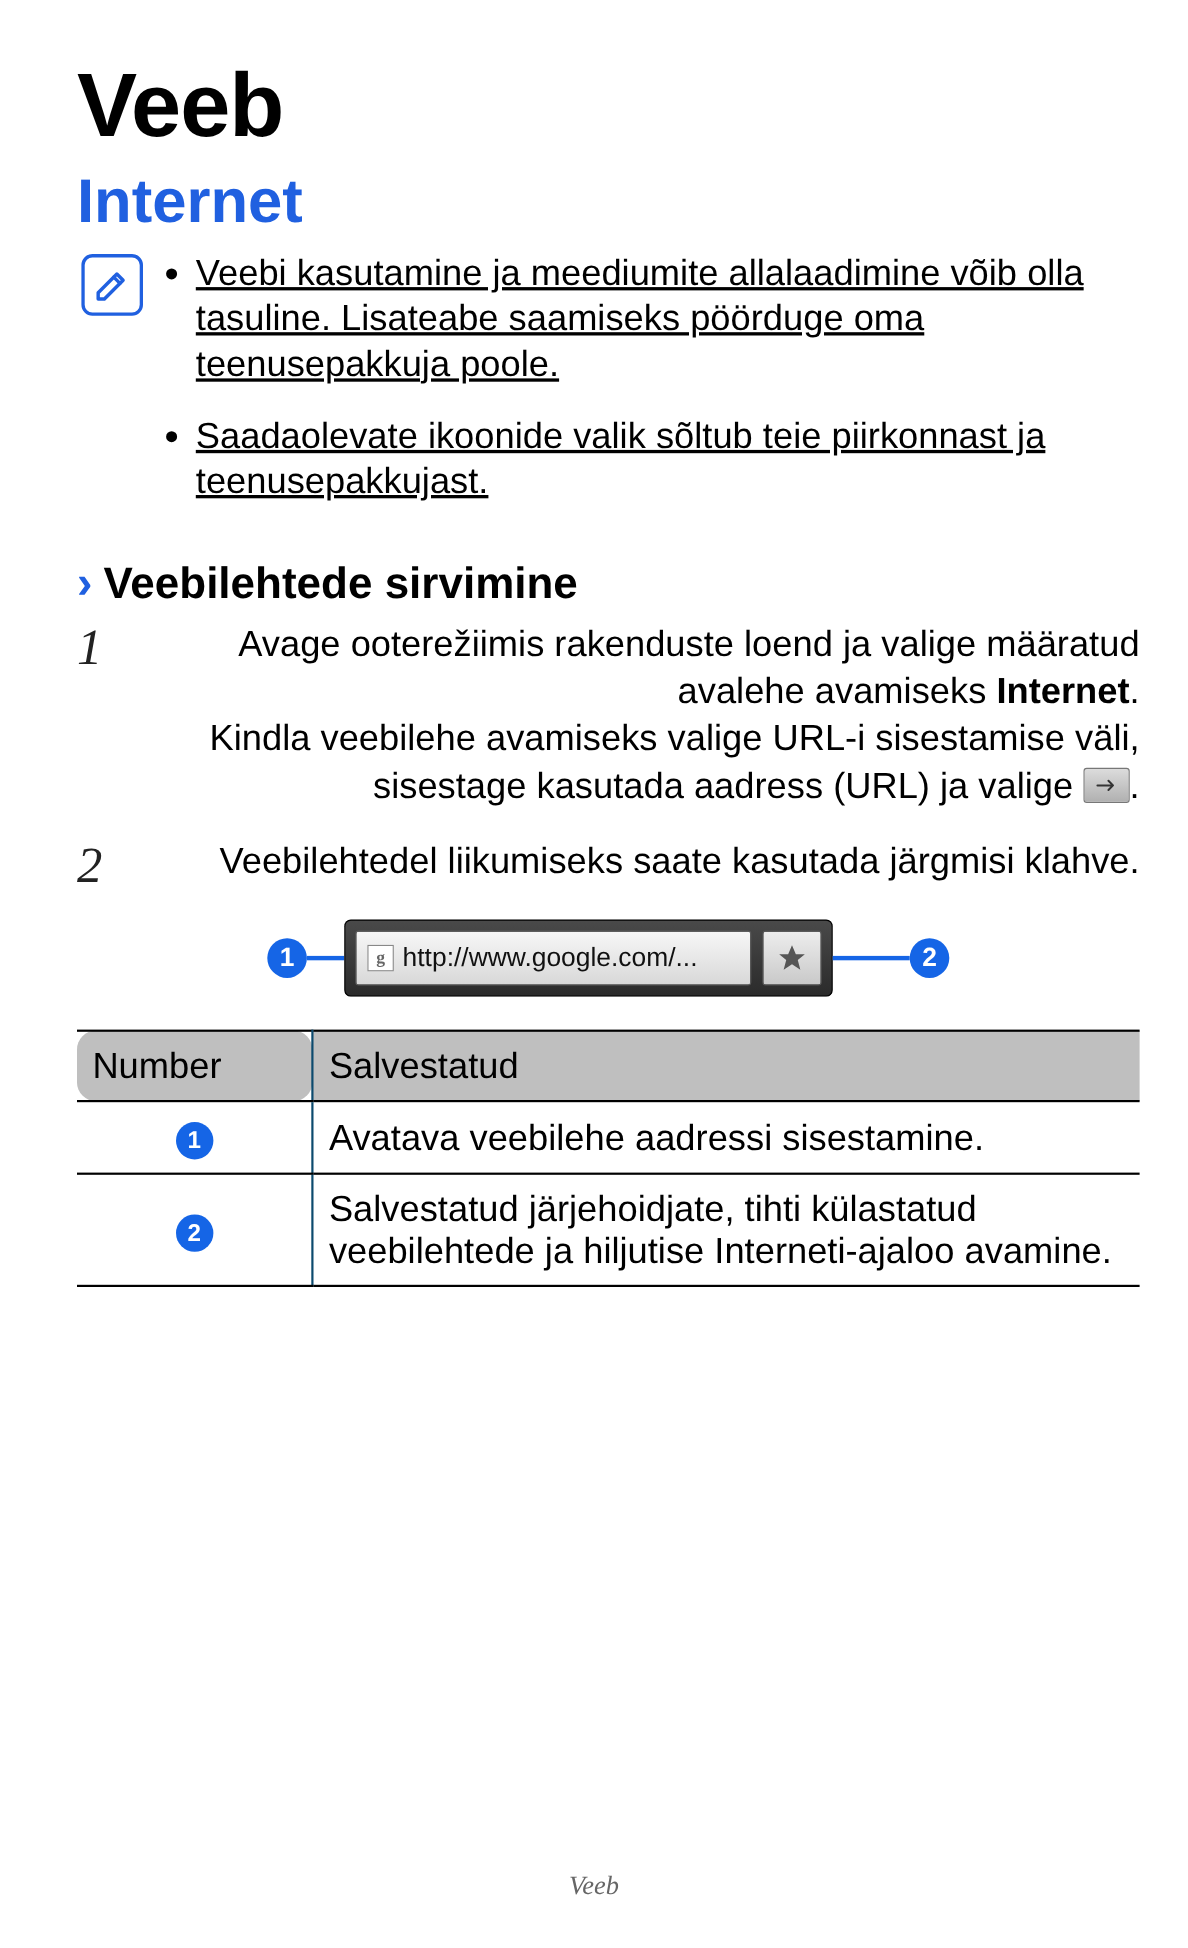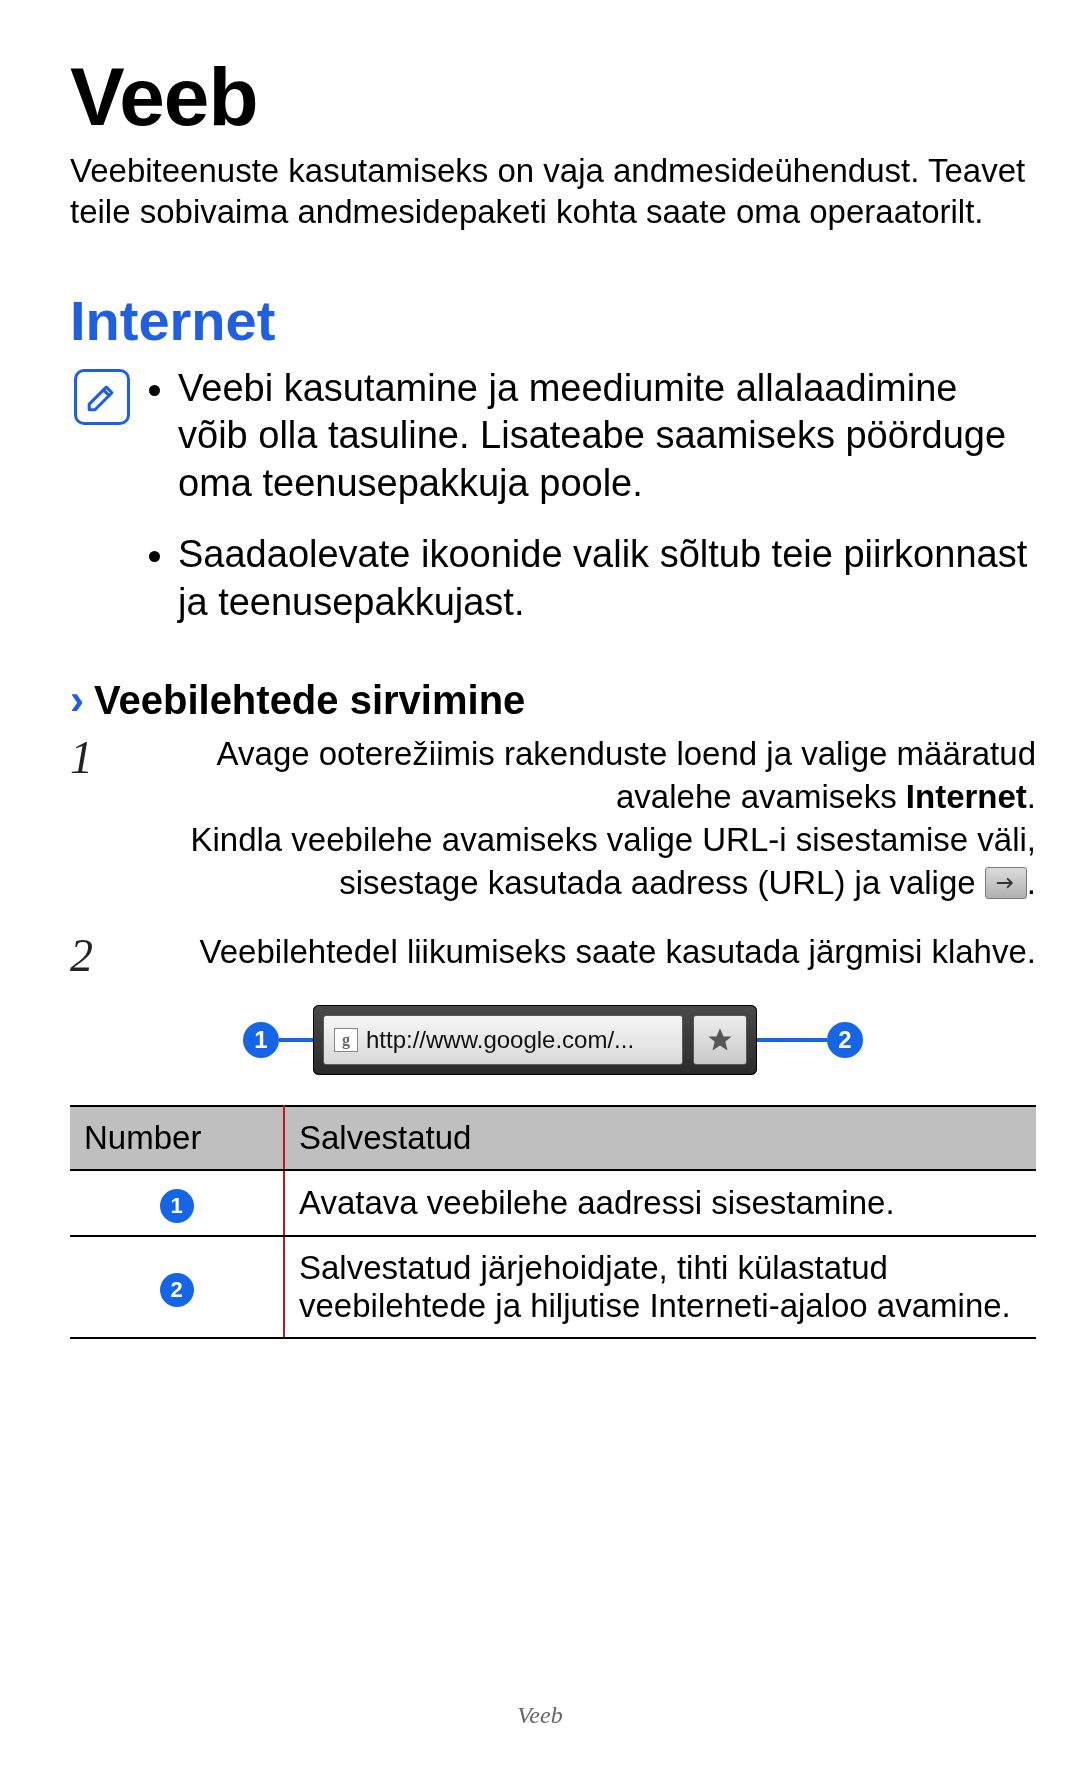--- a/index.html
+++ b/index.html
@@ -54,22 +54,23 @@
     display: flex;
     align-items: center;
     justify-content: center;
     margin-top: 4px;
   }
   .note-icon svg { width: 34px; height: 34px; }
   .note-list {
     list-style: disc;
     padding-left: 30px;
     margin: 0;
-    font-size: 38px;
+    font-size: 33px;
     line-height: 1.25;
+    text-decoration: underline;
   }
   .note-list li { margin-bottom: 24px; }
   .note-list li:last-child { margin-bottom: 0; }
 
   
   .subhead {
     display: flex;
     align-items: baseline;
     gap: 10px;
     margin: 52px 0 10px 0;
@@ -215,23 +216,24 @@
     padding: 12px 14px;
     text-align: left;
     vertical-align: middle;
   }
   table.funcs th {
     background: #bfbfbf;
     font-weight: 400;
   }
   table.funcs th:first-child,
   table.funcs td:first-child {
-    border-right: 2px solid #b91c1c;
+    border-right: 2px solid #0c4a6e;
     width: 185px;
     text-align: center;
+    border-radius: 17px;
   }
   table.funcs th:first-child { text-align: left; }
   .t-callout {
     width: 34px;
     height: 34px;
     border-radius: 50%;
     background: #1565e6;
     color: #fff;
     font-size: 22px;
     font-weight: 700;
@@ -261,21 +263,20 @@
     font-family: Georgia, serif;
     margin-top: 2px;
   }
 </style>
 </head>
 <body>
 
 <div class="page">
 
   <h1 class="title">Veeb</h1>
-  <p class="intro">Veebiteenuste kasutamiseks on vaja andmesideühendust. Teavet teile sobivaima andmesidepaketi kohta saate oma operaatorilt.</p>
 
   <h2 class="section-title">Internet</h2>
 
   <div class="note-row">
     <div class="note-icon">
       <svg viewBox="0 0 24 24" fill="none" stroke="#2060e0" stroke-width="2.2" stroke-linecap="round" stroke-linejoin="round">
         <path d="M3 17 L15 5 L19 9 L7 21 L3 21 Z"></path>
         <line x1="13" y1="7" x2="17" y2="11"></line>
       </svg>
     </div>

